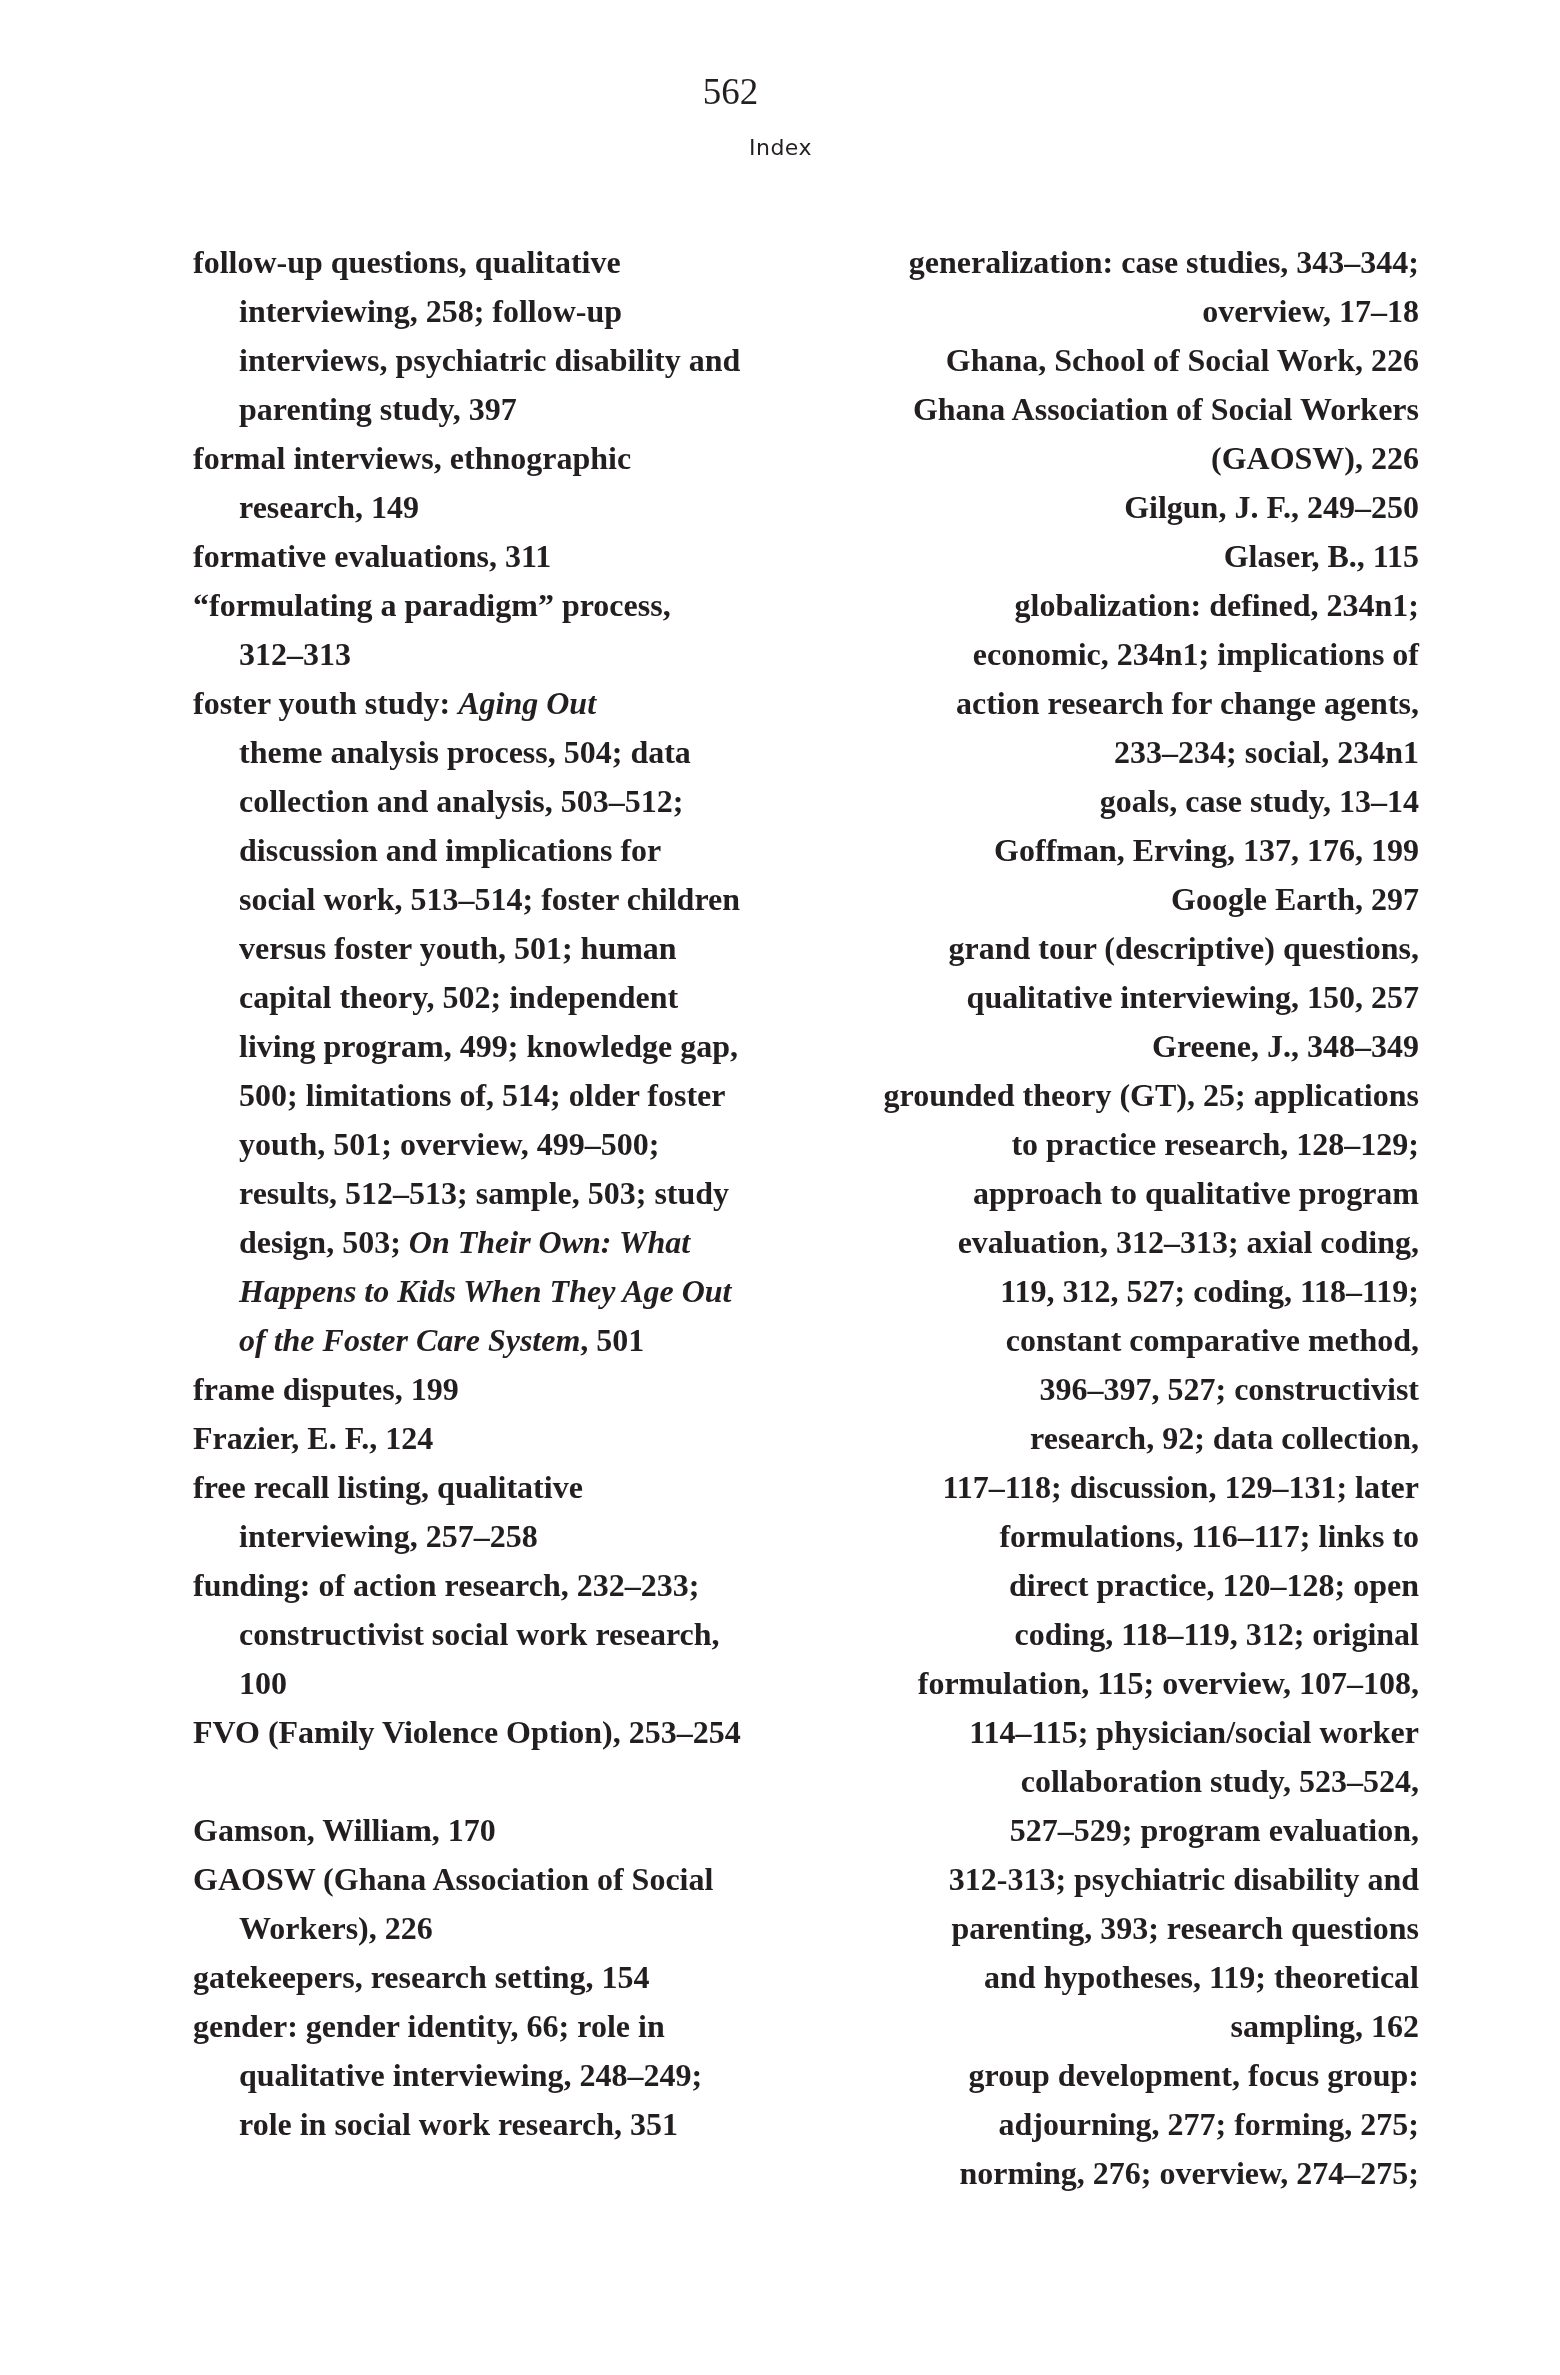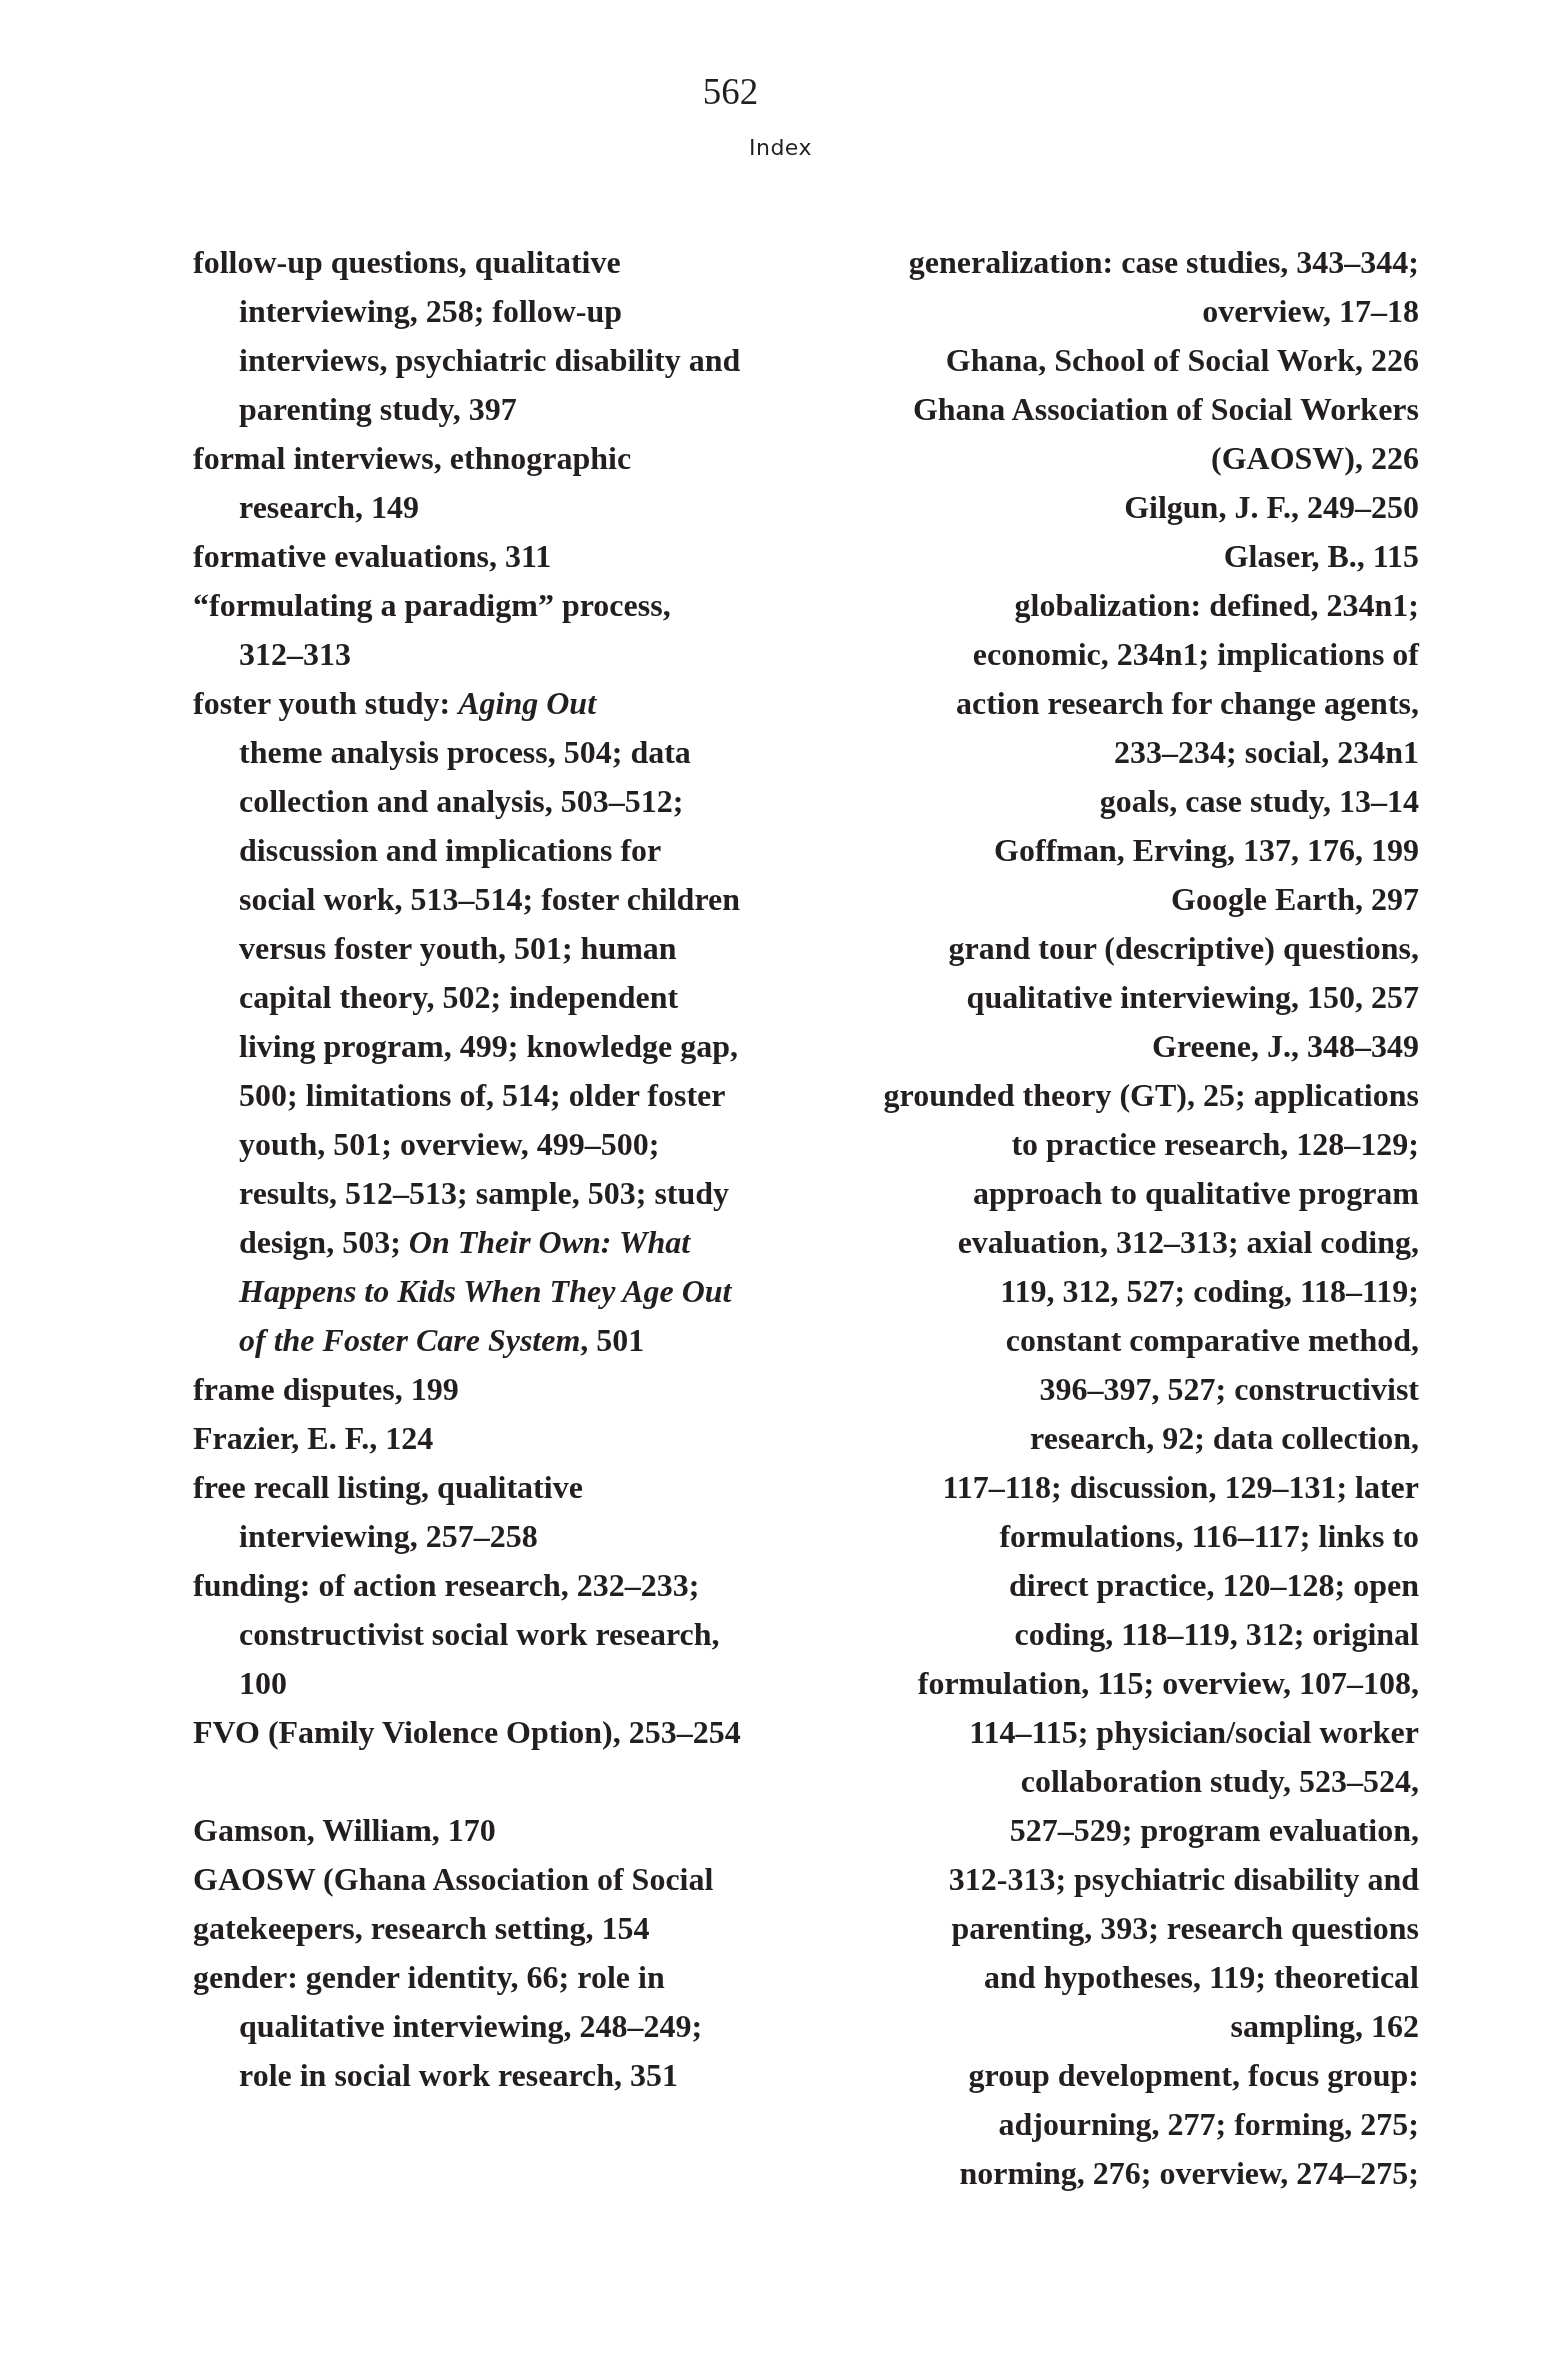--- a/index.html
+++ b/index.html
@@ -86,20 +86,21 @@
   </div>
   <div class="entry">
     <span class="line">FVO (Family Violence Option), 253–254</span>
   </div>
   <div class="gap"></div>
   <div class="entry">
     <span class="line">Gamson, William, 170</span>
   </div>
   <div class="entry">
     <span class="line">GAOSW (Ghana Association of Social</span>
+    <span class="line indent">Workers), 226</span>
   </div>
   <div class="entry">
     <span class="line">gatekeepers, research setting, 154</span>
   </div>
   <div class="entry">
     <span class="line">gender: gender identity, 66; role in</span>
     <span class="line indent">qualitative interviewing, 248–249;</span>
     <span class="line indent">role in social work research, 351</span>
   </div>
 </div>

